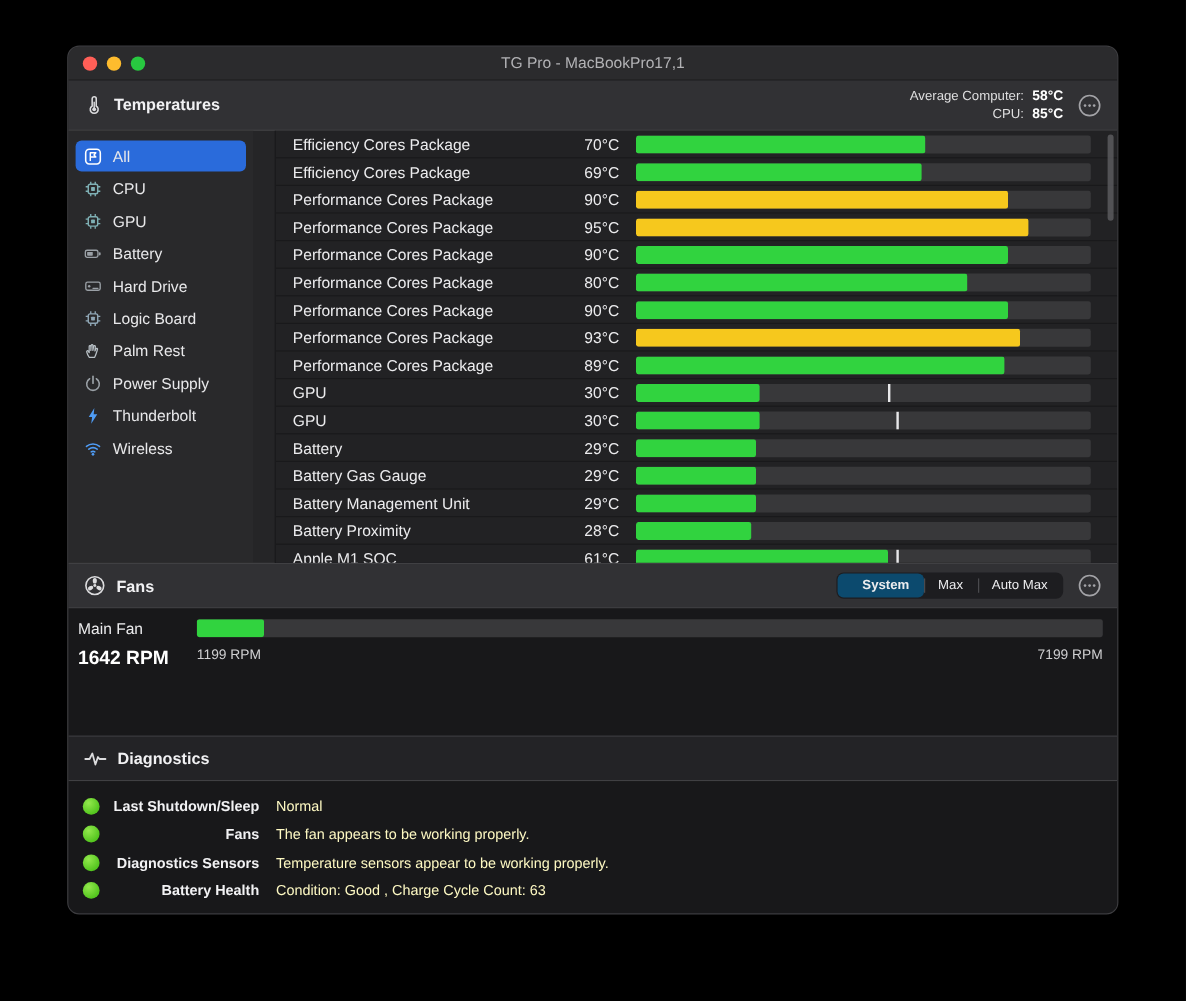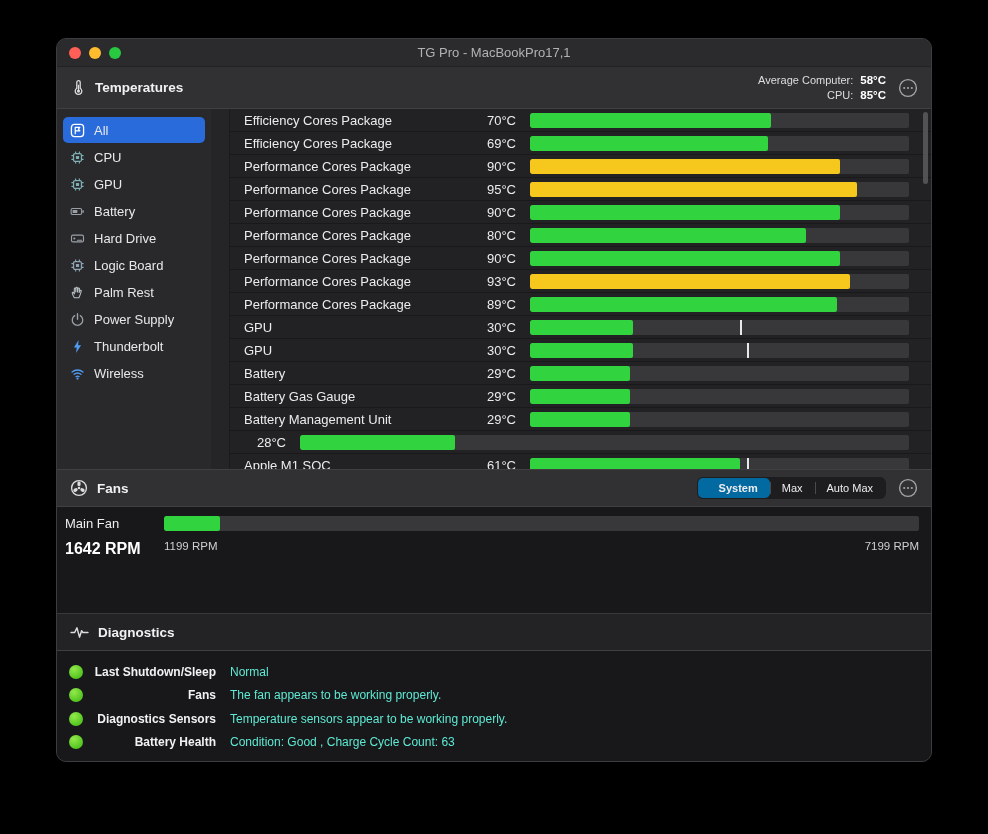--- a/index.html
+++ b/index.html
@@ -40,35 +40,35 @@
   .temp-value { width:42px; flex:none; text-align:right; font-size:13px; color:#ececee; margin-right:14px; }
   .bar-track { flex:1; height:15px; background:#38383a; border-radius:2px; position:relative; overflow:hidden; }
   .bar-fill { height:100%; border-radius:2px; }
   .bar-fill.green { background:#31d33f; }
   .bar-fill.yellow { background:#f6c81d; }
   .bar-tick { position:absolute; top:0; width:2px; height:100%; background:#e8e8ea; }
   .scroll-thumb { position:absolute; right:3px; top:3px; width:5px; height:72px; border-radius:3px; background:#5a5a5e; opacity:.85; }
   
   .segmented { display:flex; align-items:stretch; background:#1d1d20; border-radius:6px; padding:1px; }
   .segment { border:none; background:none; color:#ededef; font-size:11px; padding:4px 12px; border-radius:5px; position:relative; font-family:inherit; }
-  .segment.selected { background:#0369a1; font-weight:bold;padding-left:21px; }
+  .segment.selected { background:#0c4a6e; font-weight:bold;padding-left:21px; }
   .segment + .segment:not(.selected):before { content:""; position:absolute; left:0; top:4px; bottom:4px; width:1px; background:#4a4a4e; }
   
   .fans-body { flex:none; height:106px; background:#18181a; padding:9px 12px 0 8px; display:grid; grid-template-columns:99px 1fr; row-gap:9px; align-content:start; }
   .fan-name { font-size:13px; color:#ececee; align-self:center; }
   .fan-track { height:15px; background:#38383a; border-radius:2px; overflow:hidden; align-self:center; }
   .fan-fill { height:100%; background:#31d33f; border-radius:2px; }
   .fan-current { font-size:16px; font-weight:bold; color:#ffffff; }
   .fan-range { display:flex; justify-content:space-between; font-size:11.5px; color:#cfcfd1;gap:20px; }
   
   .diag-body { flex:1; background:#18181a; padding:9px 14px 0 12px; }
   .diag-row { display:flex; align-items:center; height:23.5px; }
   .diag-dot { width:14px; height:14px; flex:none; border-radius:50%; background:radial-gradient(circle at 35% 30%, #93e84d, #54c61f 70%); }
   .diag-label { width:130px; flex:none; margin-left:3px; text-align:right; font-size:12px; font-weight:bold; color:#f2f2f4; white-space:nowrap; }
-  .diag-status { margin-left:14px; font-size:12px; color:#5eead4; white-space:nowrap; }
+  .diag-status { margin-left:14px; font-size:12px; color:#fef9c3; white-space:nowrap; }
 </style>
 </head>
 <body>
 
 <div class="window">
 
   <div class="titlebar">
     <div class="traffic">
       <span class="light red"></span>
       <span class="light yellow"></span>
@@ -299,20 +299,21 @@
           </div>
         </div>
         <div class="temp-row">
           <span class="temp-name">Battery Management Unit</span>
           <span class="temp-value">29°C</span>
           <div class="bar-track">
             <div class="bar-fill green" style="width: 26.36%;"></div>
           </div>
         </div>
         <div class="temp-row">
+          <span class="temp-name">Battery Proximity</span>
           <span class="temp-value">28°C</span>
           <div class="bar-track">
             <div class="bar-fill green" style="width: 25.45%;"></div>
           </div>
         </div>
         <div class="temp-row">
           <span class="temp-name">Apple M1 SOC</span>
           <span class="temp-value">61°C</span>
           <div class="bar-track">
             <div class="bar-fill green" style="width: 55.45%;"></div>

